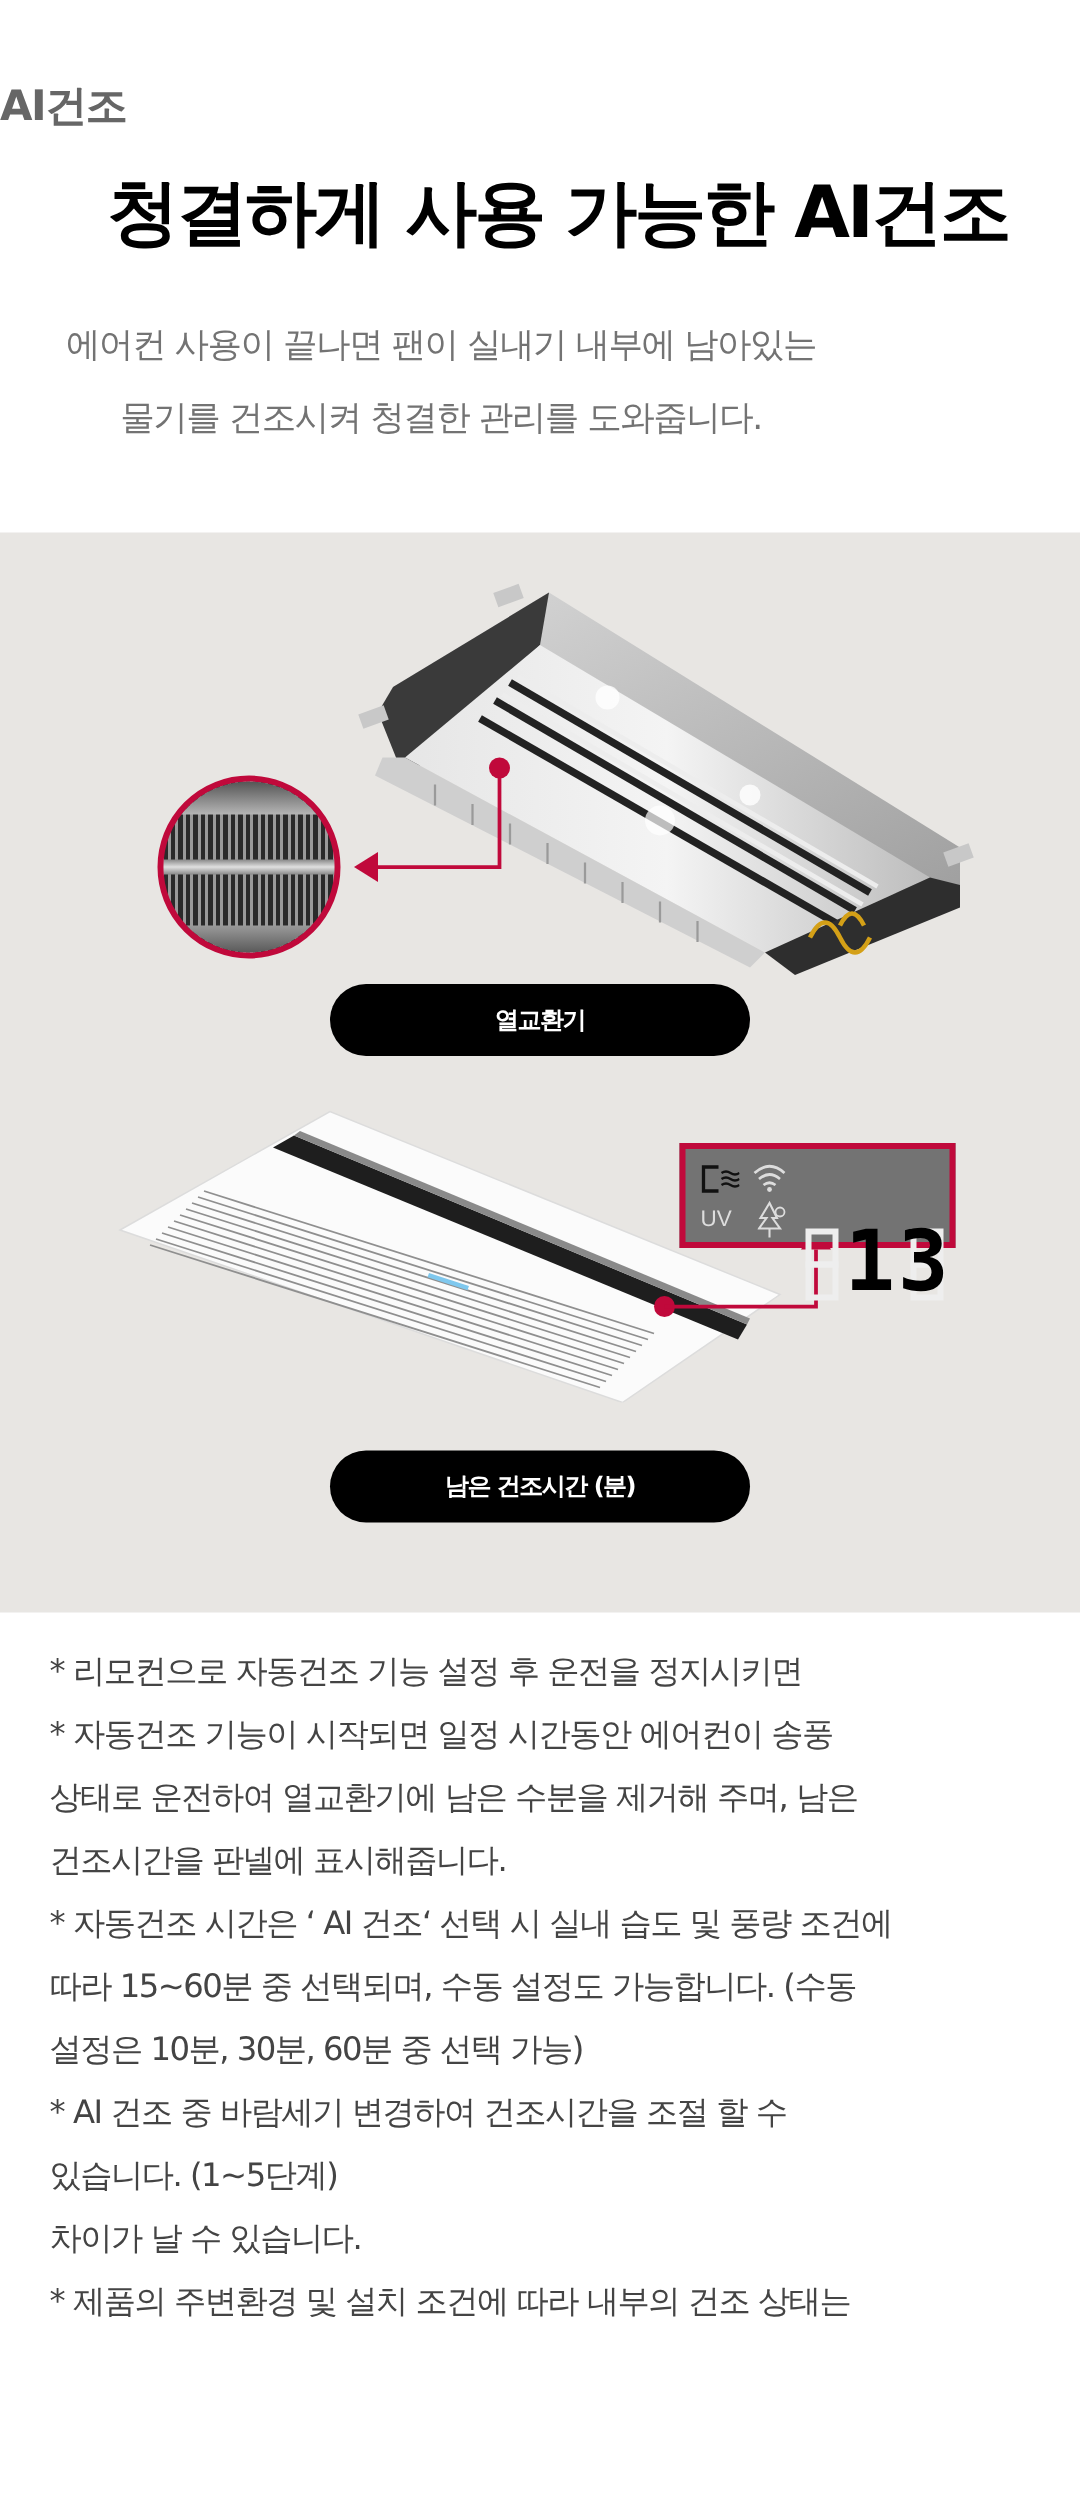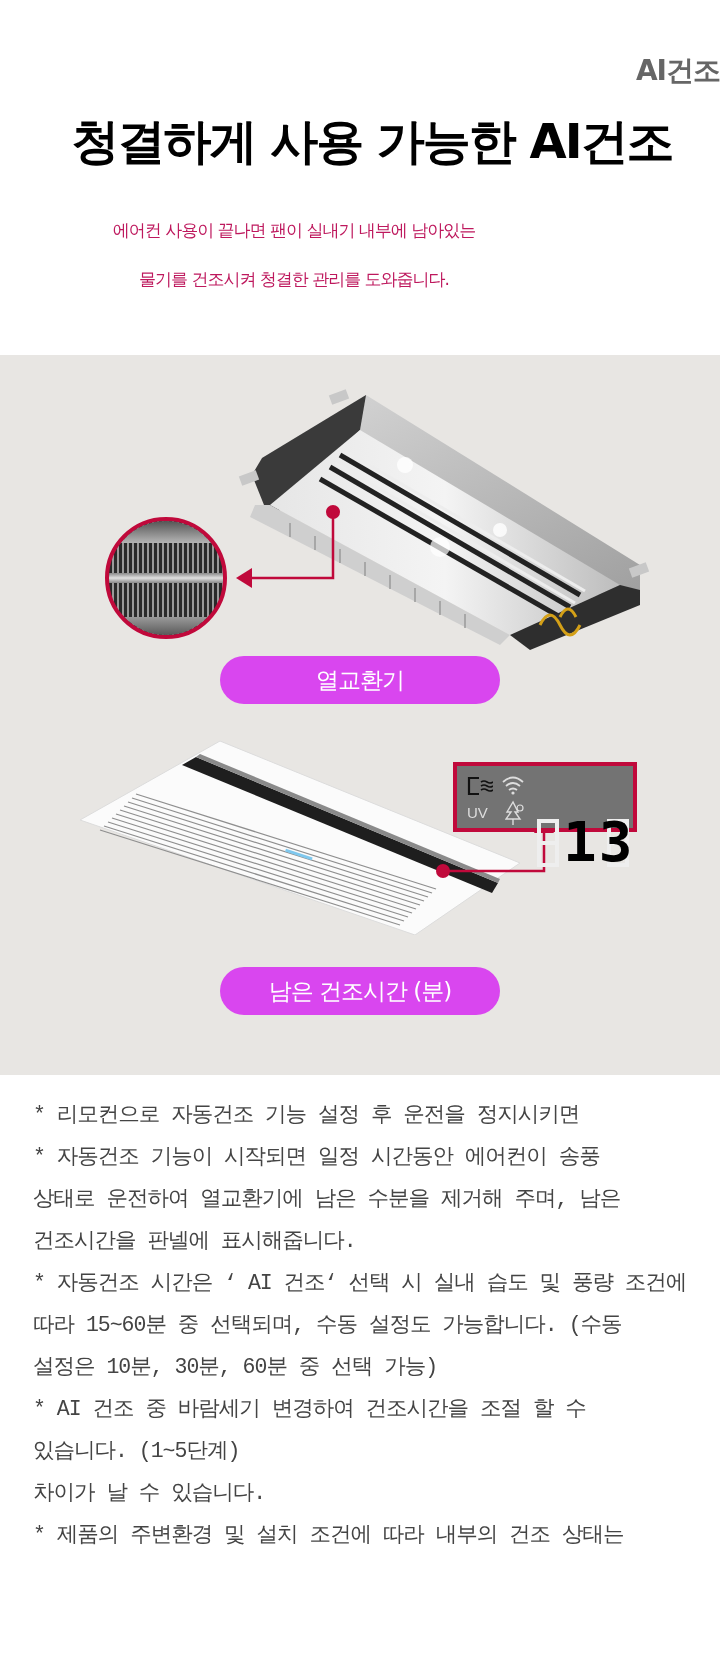--- a/index.html
+++ b/index.html
@@ -1,39 +1,39 @@
 <!DOCTYPE html>
 <html><head>
 <meta charset="utf-8">
 <style>
   * { margin: 0; padding: 0; box-sizing: border-box; }
   html, body { width: 720px; height: 1664px; background: #ffffff; overflow: hidden; }
   body { font-family: "DejaVu Sans", "Liberation Sans", sans-serif; position: relative; }
 
   .header { position: absolute; left: 0; top: 0; width: 720px; height: 355px; background: #fff; }
   .eyebrow {
-    position: absolute; left: 0; top: 52px; width: 720px; text-align: right;
+    position: absolute; left: 0; top: 52px; width: 720px; text-align: left;
     font-size: 28px; font-weight: bold; color: #666666; letter-spacing: -1px;
   }
   .headline {
     position: absolute; left: 0; top: 110px; width: 720px; text-align: center;
     font-size: 48px; font-weight: bold; color: #000000; letter-spacing: -2px; padding-left: 24px;
   }
   .desc {
     position: absolute; left: 0; top: 206px; width: 588px; text-align: center;
-    font-size: 17px; color: #be185d; line-height: 49px; letter-spacing: -1px;
+    font-size: 23px; color: #737373; line-height: 49px; letter-spacing: -1px;
   }
   .desc span { display: block; }
 
   .visual { position: absolute; left: 0; top: 355px; width: 720px; height: 720px; background: #e8e6e3; }
 
   .pill {
     position: absolute; left: 220px; width: 280px; height: 48px;
-    background: #d946ef; border-radius: 24px; color: #ffffff;
-    font-size: 23px; font-weight: normal; text-align: center; line-height: 48px;
+    background: #000000; border-radius: 24px; color: #ffffff;
+    font-size: 16px; font-weight: bold; text-align: center; line-height: 48px;
     letter-spacing: -1px;
   }
 
   
   .chassis { position: absolute; left: 0; top: 0; width: 720px; height: 300px; }
 
   .magnifier {
     position: absolute; left: 105px; top: 162px; width: 122px; height: 122px;
     border-radius: 50%; border: 4px solid #c0093b; overflow: hidden;
     background: repeating-linear-gradient(90deg, #2a2a2a 0px, #2a2a2a 3px, #9a9a9a 3px, #9a9a9a 5px);
@@ -54,21 +54,21 @@
   .digits { position: absolute; left: 78px; top: 6px; width: 100px; height: 54px; margin-top: 45px; }
   .digit-val {
     position: absolute; left: 28px; top: -6px; font-family: "DejaVu Sans Mono", monospace;
     font-size: 56px; font-weight: bold; color: #000; letter-spacing: 2px; line-height: 62px;
   }
 
   .notes {
     position: absolute; left: 33px; top: 1094px; width: 660px;
     font-size: 21.5px; color: #444444; line-height: 42px; letter-spacing: -1px;
   }
-  .notes span { display: block; white-space: nowrap; font-family: Liberation Mono, monospace; }
+  .notes span { display: block; white-space: nowrap; }
 </style>
 </head>
 <body>
 
 <section class="header">
   <div class="eyebrow">AI건조</div>
   <h1 class="headline">청결하게 사용 가능한 AI건조</h1>
   <p class="desc">
     <span>에어컨 사용이 끝나면 팬이 실내기 내부에 남아있는</span>
     <span>물기를 건조시켜 청결한 관리를 도와줍니다.</span>

